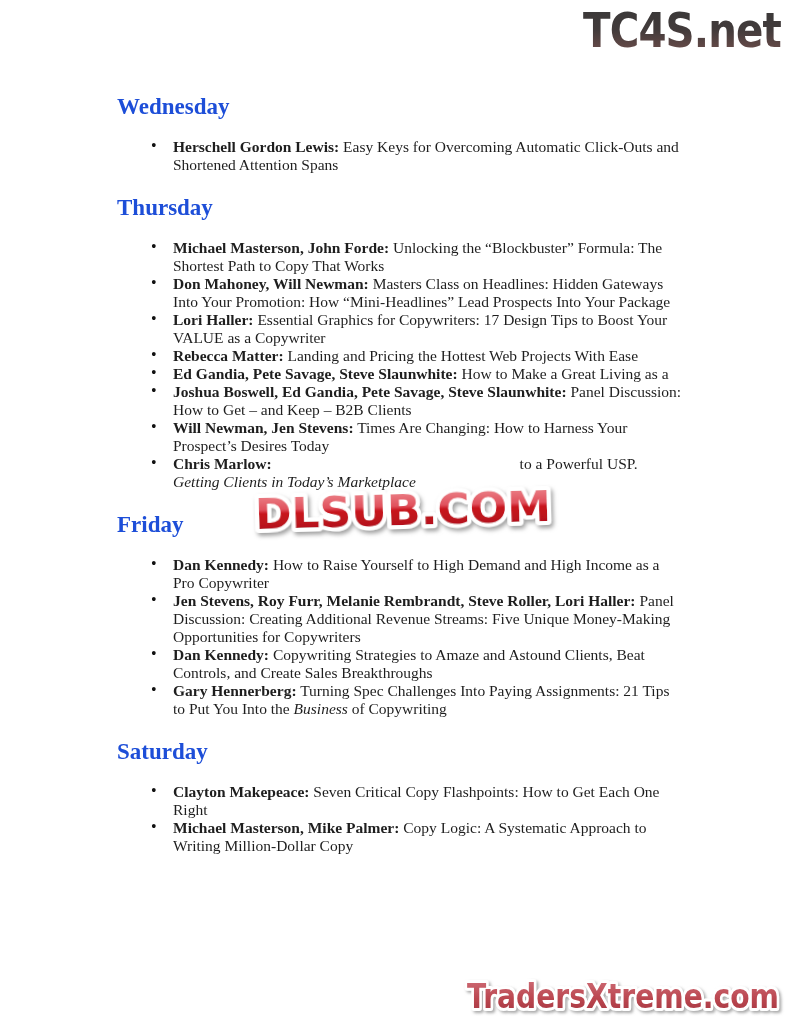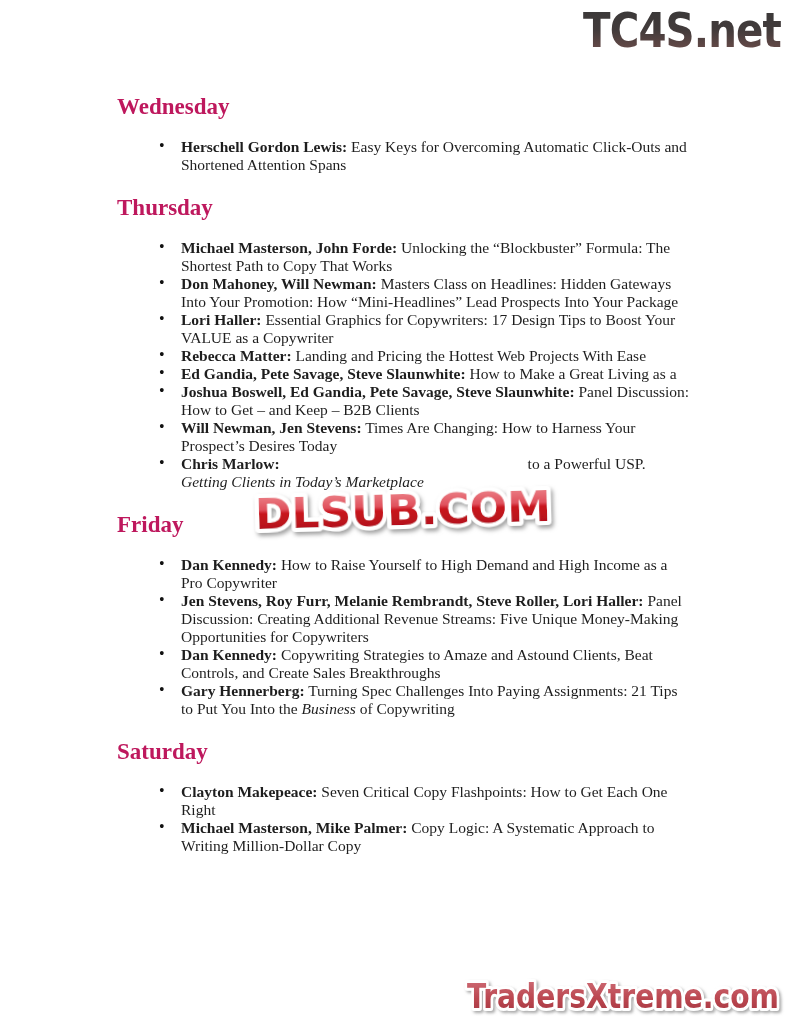--- a/index.html
+++ b/index.html
@@ -7,25 +7,25 @@
     width:791px;height:1024px;position:relative;overflow:hidden;
     background:#ffffff;
     font-family:"Liberation Serif", serif;
     color:#1e1e1e;
   }
   .content{
     position:absolute;left:117px;top:0;width:613px;padding-top:94px;
   }
   h2.day{
     font-family:"Liberation Serif", serif;
-    font-size:23px;line-height:26px;font-weight:bold;color:#be185d;
+    font-size:23px;line-height:26px;font-weight:bold;color:#1d4ed8;
     margin:21px 0 18px 0;
   }
   h2.day:first-child{margin-top:0;}
-  ul.sessions{list-style:none;margin:16px;padding:0;}
+  ul.sessions{list-style:none;margin:8px;padding:0;}
   li.session{
     position:relative;padding-left:48px;
     font-size:15.5px;line-height:18px;color:#1e1e1e;
   }
   li.session::before{
     content:"\2022";
     position:absolute;left:26px;top:-1px;
     font-size:16px;color:#111;
   }
   .seg-bold{font-weight:bold;}

